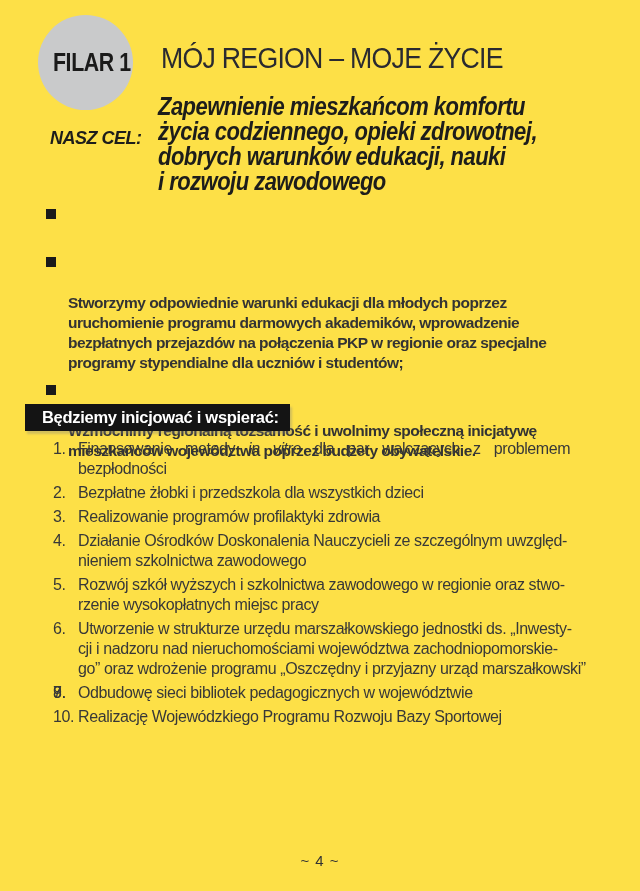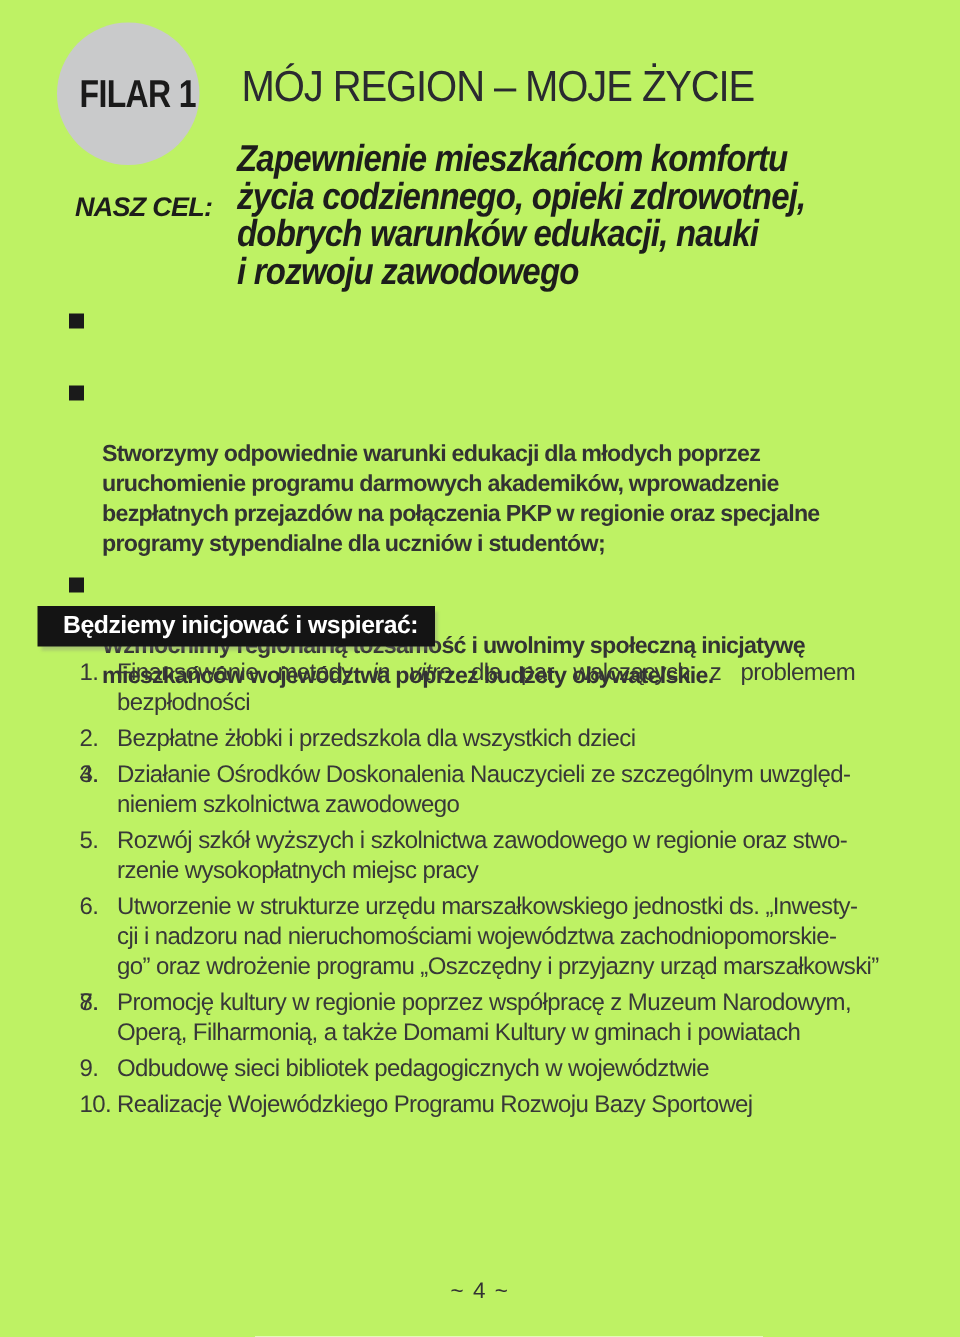--- a/index.html
+++ b/index.html
@@ -4,21 +4,21 @@
 <style>
   html, body {
     margin: 0;
     padding: 0;
     background: #ffffff;
   }
   .page {
     position: relative;
     width: 640px;
     height: 891px;
-    background: #bef264;
+    background: #fde047;
     overflow: hidden;
     font-family: "Liberation Sans", sans-serif;
     color: #333333;
   }
 
   
   .pillar-badge {
     position: absolute;
     left: 38px;
     top: 15px;
@@ -216,20 +216,21 @@
       <span class="num">1.</span>
       <span class="txt"><span>Finansowanie metody </span><span class="em-latin">in vitro</span><span> dla par walczących z problemem
 bezpłodności</span></span>
     </li>
     <li>
       <span class="num">2.</span>
       <span class="txt">Bezpłatne żłobki i przedszkola dla wszystkich dzieci</span>
     </li>
     <li>
       <span class="num">3.</span>
+      <span class="txt">Realizowanie programów profilaktyki zdrowia</span>
     </li>
     <li>
       <span class="num">4.</span>
       <span class="txt">Działanie Ośrodków Doskonalenia Nauczycieli ze szczególnym uwzględ-
 nieniem szkolnictwa zawodowego</span>
     </li>
     <li>
       <span class="num">5.</span>
       <span class="txt">Rozwój szkół wyższych i szkolnictwa zawodowego w regionie oraz stwo-
 rzenie wysokopłatnych miejsc pracy</span>
@@ -238,22 +239,20 @@
       <span class="num">6.</span>
       <span class="txt">Utworzenie w strukturze urzędu marszałkowskiego jednostki ds. „Inwesty-
 cji i nadzoru nad nieruchomościami województwa zachodniopomorskie-
 go” oraz wdrożenie programu „Oszczędny i przyjazny urząd marszałkowski”</span>
     </li>
     <li>
       <span class="num">7.</span>
     </li>
     <li>
       <span class="num">8.</span>
-      <span class="txt">Promocję kultury w regionie poprzez współpracę z Muzeum Narodowym,
-Operą, Filharmonią, a także Domami Kultury w gminach i powiatach</span>
     </li>
     <li>
       <span class="num">9.</span>
       <span class="txt">Odbudowę sieci bibliotek pedagogicznych w województwie</span>
     </li>
     <li>
       <span class="num">10.</span>
       <span class="txt">Realizację Wojewódzkiego Programu Rozwoju Bazy Sportowej</span>
     </li>
   </ol>

